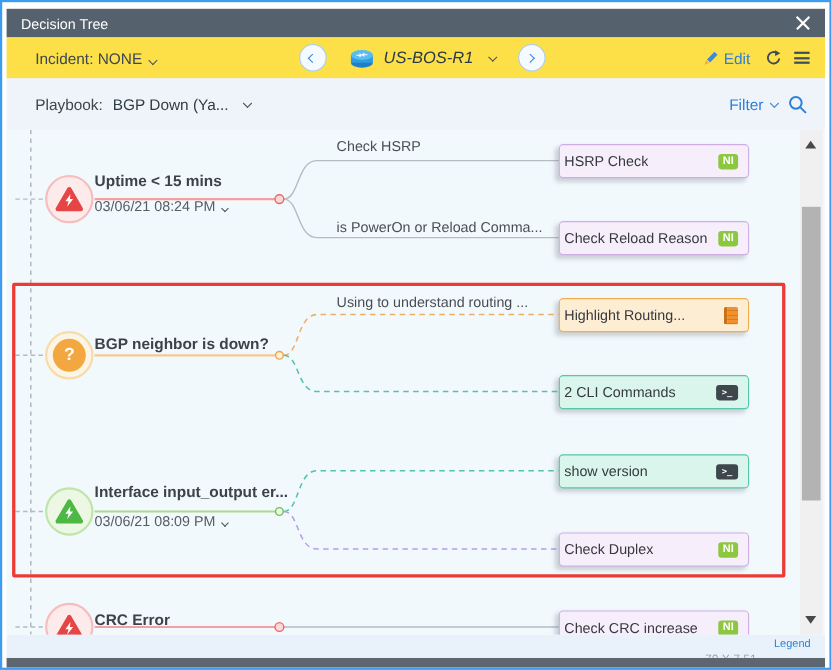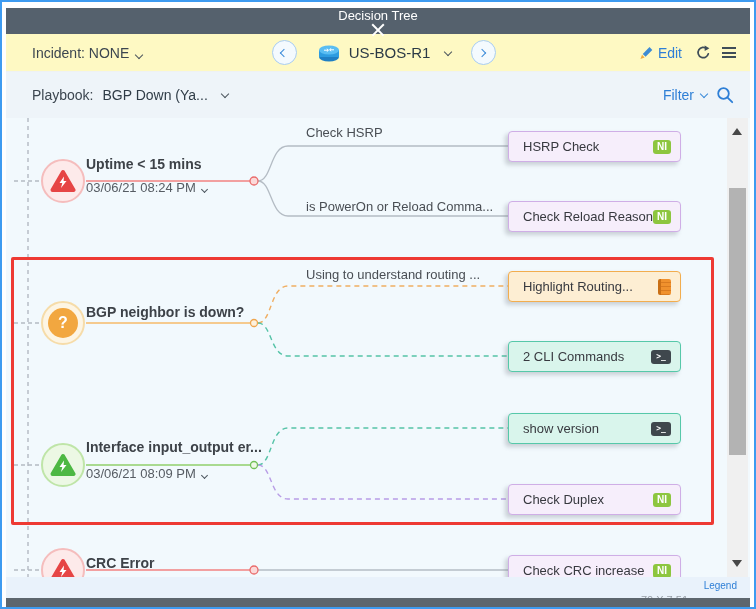--- a/index.html
+++ b/index.html
@@ -1,29 +1,29 @@
 <!DOCTYPE html>
 <html><head>
 <meta charset="utf-8">
 <style>
   html,body{margin:0;padding:0;background:#dfe6ec;}
   *{box-sizing:border-box;}
   body{font-family:"Liberation Sans","DejaVu Sans",sans-serif;}
   .dialog{position:relative;width:756px;height:609px;background:#fff;border:2px solid #3e9bf0;padding:6px 4px 0;overflow:hidden;}
 
   
-  .titlebar{height:26px;background:#55616d;color:#fff;display:flex;align-items:center;justify-content:space-between;padding:0 13px;font-size:13px;flex-direction:column;}
+  .titlebar{height:26px;background:#55616d;color:#fff;display:flex;align-items:center;justify-content:space-between;padding:0 13px;font-size:13px;}
   .x-icon{width:14px;height:14px;position:relative;cursor:pointer;}
   .x-icon::before,.x-icon::after{content:"";position:absolute;left:-1px;top:6px;width:16px;height:1.6px;background:#fff;}
   .x-icon::before{transform:rotate(45deg);} .x-icon::after{transform:rotate(-45deg);}
 
   
-  .row2{height:38px;background:#fef9c3;display:flex;align-items:center;padding:0 14px 0 26px;font-size:14px;color:#3c4650;border-bottom:1px solid #eef1f4;}
+  .row2{height:38px;background:#fde047;display:flex;align-items:center;padding:0 14px 0 26px;font-size:14px;color:#3c4650;border-bottom:1px solid #eef1f4;}
   .row2-left{flex:1;display:flex;align-items:center;}
-  .row2-center{display:flex;align-items:center;gap:20px;}
+  .row2-center{display:flex;align-items:center;gap:20px;font-style:italic;}
   .row2-right{flex:1;display:flex;align-items:center;justify-content:flex-end;gap:12px;}
   .navbtn{width:25px;height:25px;border-radius:50%;border:1px solid #a9cdf0;background:#f4fafe;display:flex;align-items:center;justify-content:center;cursor:pointer;}
   .chev{display:inline-block;width:6px;height:6px;border-right:1.6px solid #4c565e;border-bottom:1.6px solid #4c565e;transform:rotate(45deg);margin:-2px 0 0 7px;}
   .chev.blue{border-color:#3a8ad8;}
   .chev.left{border-color:#3a8ad8;transform:rotate(135deg);margin:0;}
   .chev.right{border-color:#3a8ad8;transform:rotate(-45deg);margin:0 3px 0 0;}
   .device{display:flex;align-items:center;gap:8px;font-size:15px;color:#2b3a46;cursor:pointer;}
   .edit-link{color:#2e7fd6;font-size:14px;display:flex;align-items:center;gap:4px;cursor:pointer;}
   .menu-icon{display:flex;flex-direction:column;gap:2.6px;cursor:pointer;}
   .menu-icon i{display:block;width:14px;height:2px;background:#3f4d58;}
@@ -44,21 +44,21 @@
   .ic-question{background:#fdf5e4;border:2px solid #f6dca9;}
   .ic-success{background:#ecf8e4;border:2px solid #bfe5a8;}
   .qmark{width:30px;height:30px;border-radius:50%;background:#f2a740;color:#fff;font-size:16px;font-weight:bold;display:flex;align-items:center;justify-content:center;}
 
   .ntitle{position:absolute;left:80px;font-size:14px;font-weight:bold;color:#3d4248;white-space:nowrap;cursor:default;}
   .nts{position:absolute;left:80px;font-size:13px;color:#565c63;white-space:nowrap;cursor:pointer;}
   .nts .chev{width:5px;height:5px;margin-left:6px;}
 
   .blabel{position:absolute;left:300px;width:205px;font-size:13px;color:#494e54;white-space:nowrap;overflow:hidden;}
 
-  .abox{position:absolute;left:502px;width:173px;height:31px;border-radius:4px;display:flex;align-items:center;justify-content:space-between;padding:0 9px 0 14px;box-shadow:-3px 3px 4px rgba(110,115,125,.30);cursor:pointer;}
+  .abox{position:absolute;left:502px;width:173px;height:31px;border-radius:4px;display:flex;align-items:center;justify-content:space-between;padding:0 9px 0 4px;box-shadow:-3px 3px 4px rgba(110,115,125,.30);cursor:pointer;}
   .box-ni{background:#f6eefb;border:1px solid #cfaee6;}
   .box-note{background:#fdeed3;border:1px solid #f2ad4e;}
   .box-cli{background:#d9f5ec;border:1px solid #56c8a9;}
   .abox-label{font-size:13px;color:#37393f;white-space:nowrap;overflow:hidden;}
   .ni-badge{background:#8dc63f;color:#fff;font-size:10px;font-weight:bold;padding:2px 4px;border-radius:3px;line-height:10px;}
   .term-icon{width:20px;height:14px;background:#3f474d;border-radius:3px;color:#fff;font:bold 8px/14px "DejaVu Sans Mono",monospace;text-align:center;}
   .note-icon{width:13px;height:16px;border-radius:2px;background:repeating-linear-gradient(180deg,#f0912d 0 3px,#d97b20 3px 4px);border-left:3px solid #c96f16;}
 
   
   .vscroll{position:absolute;right:2px;top:0;width:21px;height:459px;background:#f0f0f0;}

